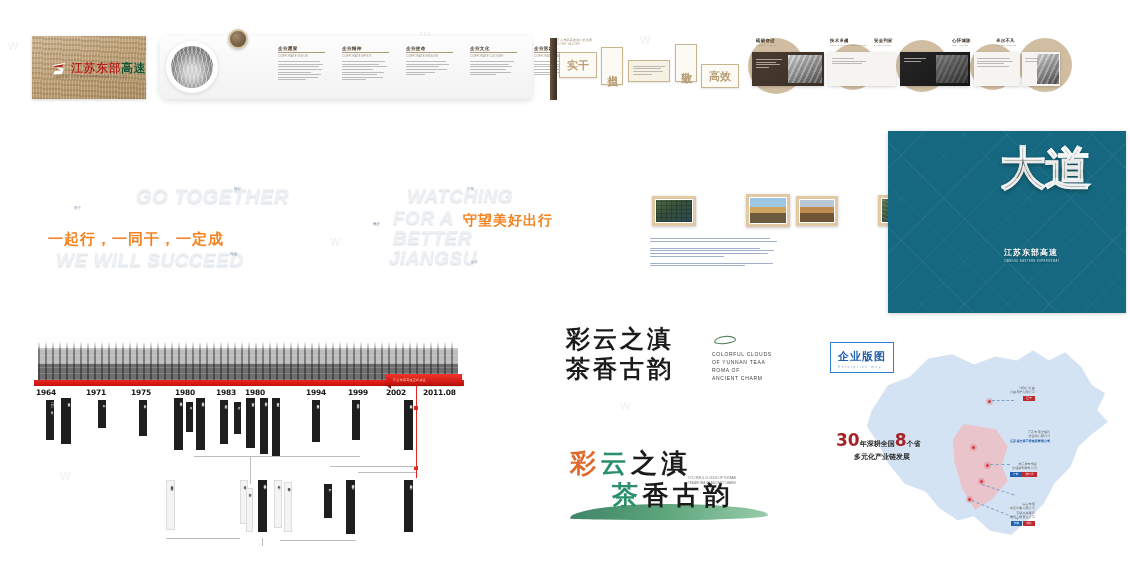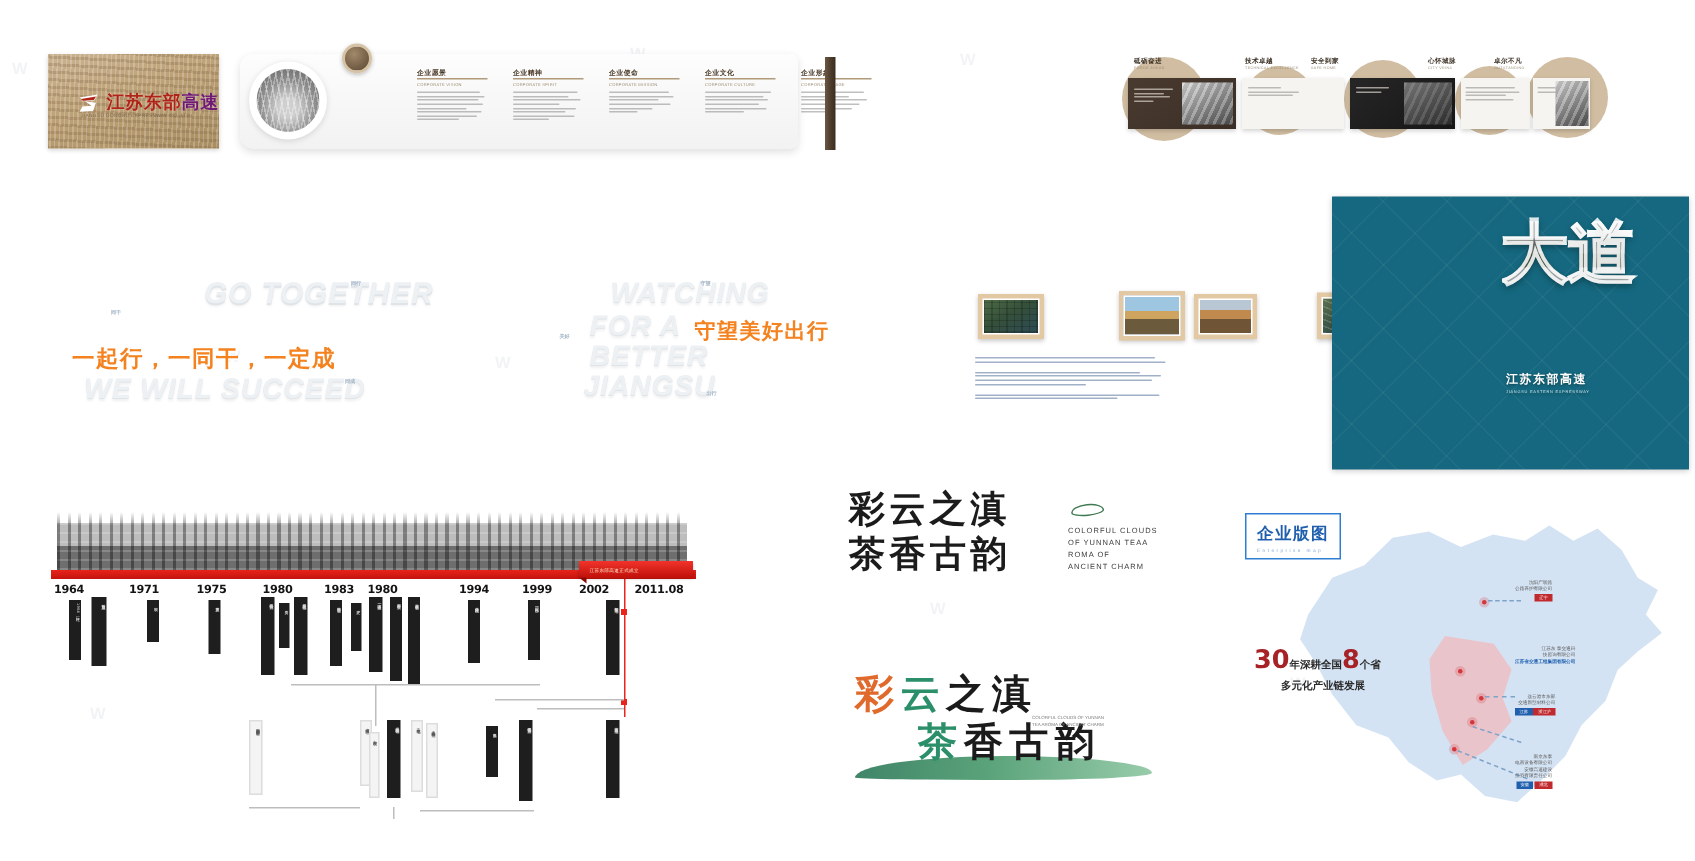--- a/index.html
+++ b/index.html
@@ -33,21 +33,21 @@
       repeating-linear-gradient(3deg, rgba(120,90,55,.25) 0 2px, rgba(0,0,0,0) 2px 5px),
       linear-gradient(160deg,#cbb392 0%,#bda176 45%,#a98e62 100%);
     box-shadow:0 1px 3px rgba(0,0,0,.18);
   }
   .logo-row{ position:absolute; left:20px; top:24px; display:flex; align-items:center; gap:3px; }
   .logo-mark{
     width:16px; height:14px; position:relative; flex:0 0 auto;
   }
   .logo-cn{ color:#b02418; font-weight:700; font-size:12px; letter-spacing:.5px;
             text-shadow:0 0 1px rgba(255,255,255,.6); white-space:nowrap;}
-  .logo-cn .pale{ color:#701a75; }
+  .logo-cn .pale{ color:#14532d; }
   .logo-en{ position:absolute; left:22px; top:39px; font-size:3.2px; letter-spacing:.25px;
             color:#7d6a4f; white-space:nowrap; }
 
   .wall-card{
     position:absolute; left:128px; top:0; width:372px; height:63px;
     background:linear-gradient(180deg,#fdfdfd,#f2f2f2);
     border-radius:9px 5px 5px 9px;
     box-shadow:0 2px 6px rgba(0,0,0,.13);
   }
   .wall-circle-wrap{
@@ -395,20 +395,45 @@
             <span style="width:84%"></span>
               <span style="width:72%"></span>
               <span style="width:45%"></span>
           </div>
         </div>
       </div>
     </div>
     <div class="post"></div>
   </div>
 
+  <div class="abs" id="panel-words">
+    <div class="hdr-tiny" style="position:absolute;left:0;top:0">江苏东部高速核心价值观</div>
+    <div class="hdr-tiny" style="position:absolute;left:0;top:4px;color:#b3a68c">CORE VALUES</div>
+
+    <div class="frame" style="left:2px;top:14px;width:38px;height:26px">
+      <span class="ch" style="font-size:11px">实干</span>
+    </div>
+    <div class="frame vert" style="left:44px;top:9px;width:22px;height:38px">
+      <span class="ch" style="font-size:11px">担当</span>
+    </div>
+    <div class="frame" style="left:71px;top:22px;width:42px;height:22px;background:#f7f1e4">
+      <div class="lines" style="width:32px">
+        <span style="width:100%"></span>
+          <span style="width:86%"></span>
+          <span style="width:94%"></span>
+          <span style="width:58%"></span>
+      </div>
+    </div>
+    <div class="frame vert" style="left:118px;top:6px;width:22px;height:38px">
+      <span class="ch" style="font-size:11px">敬业</span>
+    </div>
+    <div class="frame" style="left:144px;top:26px;width:38px;height:24px">
+      <span class="ch" style="font-size:11px">高效</span>
+    </div>
+  </div>
 
   <div class="abs" id="panel-circles">
     <div class="tan-circle" style="left:-8px;top:8px;width:56px;height:56px"></div>
     <div class="tan-circle" style="left:74px;top:14px;width:46px;height:46px"></div>
     <div class="tan-circle" style="left:140px;top:10px;width:52px;height:52px"></div>
     <div class="tan-circle" style="left:214px;top:14px;width:46px;height:46px"></div>
     <div class="tan-circle" style="left:262px;top:8px;width:54px;height:54px"></div>
 
     <div class="ccap" style="left:0px">
       <span>砥砺奋进</span><small>FORGE AHEAD</small>

